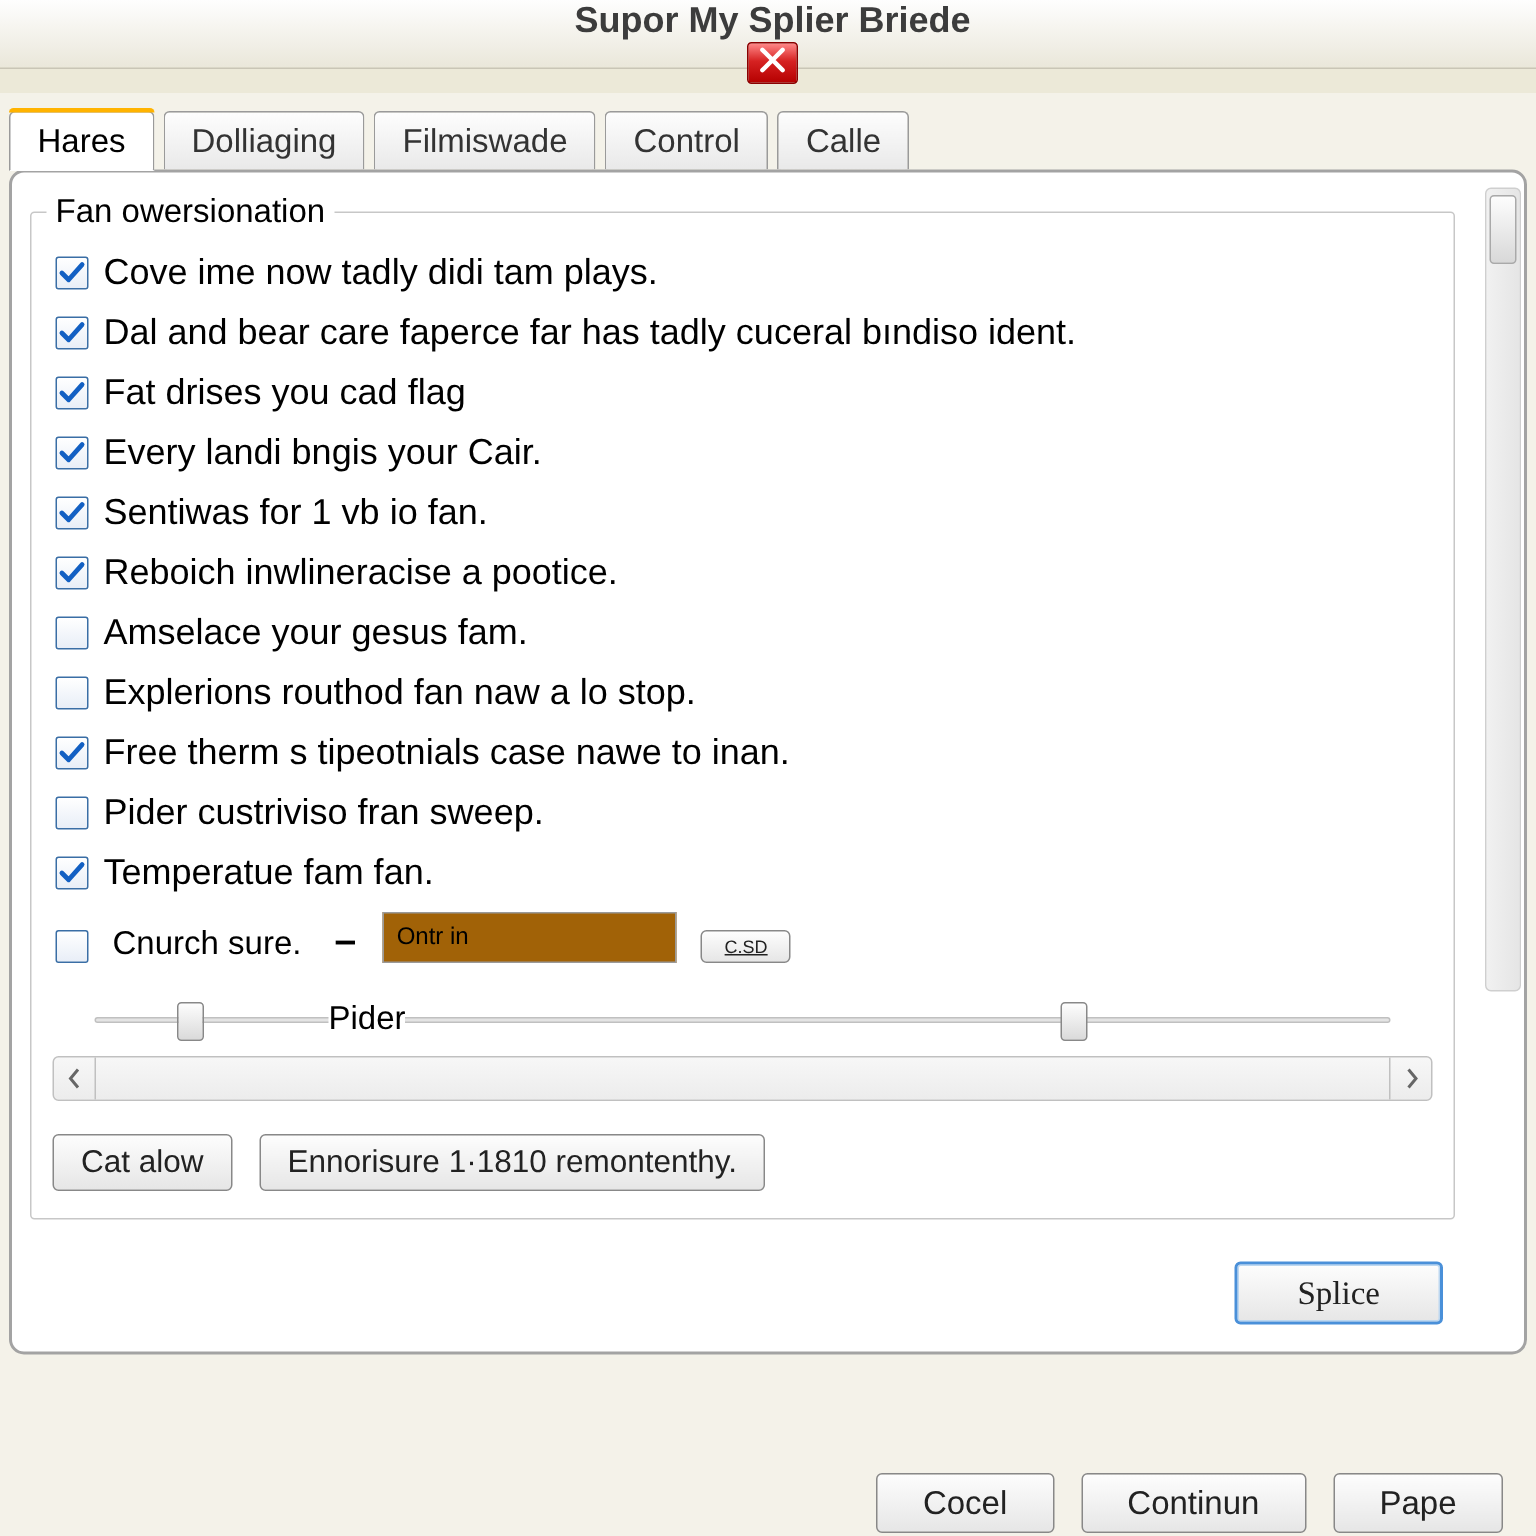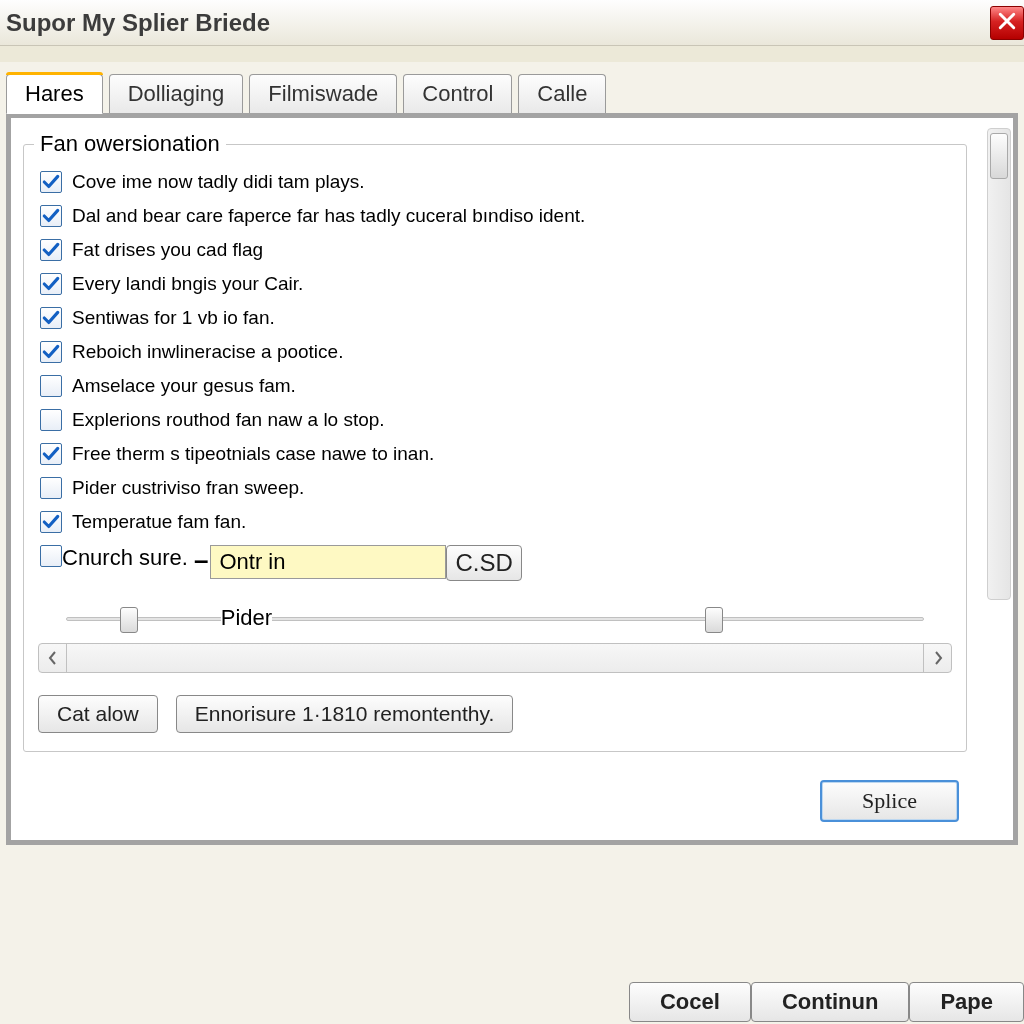--- a/index.html
+++ b/index.html
@@ -14,20 +14,21 @@
   }
   
   .titlebar {
     height: 46px;
     background: linear-gradient(to bottom, #fefefe, #eae7da);
     border-bottom: 1px solid #c9c5b6;
     display: flex;
     align-items: center;
     justify-content: space-between;
     padding-left: 6px;
+    flex-direction: column;
   }
   .titlebar .title {
     font-weight: bold;
     font-size: 24px;
     color: #3c3c3c;
   }
   .titlebar .close-btn {
     width: 34px; height: 34px;
     margin-right: 0;
     background: linear-gradient(to bottom, #f88, #d62222 45%, #b50000);
@@ -77,22 +78,22 @@
     height: 3px;
     background: #ffb300;
     border-top-left-radius: 3px;
     border-top-right-radius: 3px;
   }
 
   
   .tabpage {
     margin: 0 6px 0 6px;
     background: #fff;
-    border: 5px solid #a3a3a3;
-    border-radius: 0;
+    border: 2px solid #a3a3a3;
+    border-radius: 10px;
     padding: 12px 12px 18px 12px;
     position: relative;
     z-index: 2;
   }
 
   
   .groupbox {
     border: 1px solid #c7c7c7;
     border-radius: 3px;
     padding: 20px 14px 18px 14px;
@@ -107,61 +108,61 @@
     padding: 0 6px;
     font-size: 22px;
   }
 
   
   .chk-row {
     display: flex;
     align-items: center;
     gap: 10px;
     padding: 6px 2px;
-    font-size: 19px;
+    font-size: 24px;
   }
   .chk {
     width: 22px; height: 22px;
     border: 1px solid #3a6ea5;
     border-radius: 2px;
     background: linear-gradient(to bottom, #fff, #e8eef7);
     display:flex;align-items:center;justify-content:center;
     flex: 0 0 auto;
   }
   .chk svg { width: 18px; height:18px; display:none; }
   .chk.checked svg { display:block; }
   .chk-row .lbl { white-space: nowrap; }
 
   .inline-row {
-    display:flex;align-items:flex-start;gap:0;padding:6px 2px;
+    display:flex;align-items:flex-end;gap:16px;padding:6px 2px;
   }
   .dash { font-size: 26px; margin: 0 2px 0 6px; font-weight: bold; }
 
   .textfield {
     height: 34px;
     border: 1px solid #9a9a9a;
-    background: #fef9c3;
+    background: #a16207;
     padding: 2px 8px;
-    font-size: 22px;
-    width: 236px;
+    font-size: 16px;
+    width: 196px;
   }
 
   .btn {
     border: 1px solid #888;
     border-radius: 4px;
     background: linear-gradient(to bottom, #fdfdfd, #e6e6e6);
     padding: 4px 14px;
     font-size: 21px;
     color: #222;
     cursor: default;
     min-width: 60px;
     text-align: center;
     display:inline-block;
   }
-  .btn.small { padding: 3px 8px; font-size:24px; }
+  .btn.small { padding: 3px 8px; font-size:12px;text-decoration:underline; }
   .btn.primary {
     border: 2px solid #4a90d9;
     box-shadow: inset 0 0 0 1px #bcd7f0;
     font-family: Liberation Serif, serif;
   }
 
   
   .slider-wrap {
     margin-top: 14px;
     position: relative;
@@ -218,24 +219,24 @@
   .primary-row {
     display:flex; justify-content:flex-end;
     margin-top: 28px;
     padding-right: 8px;
   }
   .primary-row .btn { padding:6px 40px; font-size:22px;}
 
   
   .dialog-btns {
     position:absolute;
-    right: 0;
+    right: 22px;
     bottom: 18px;
     display:flex;
-    font-weight:bold;
+    gap:18px;
   }
   .dialog-btns .btn { padding:6px 30px; font-size:22px;}
 
   
   .vscroll {
     position:absolute;
     right: 2px;
     top: 10px;
     bottom: 240px;
     width: 24px;

